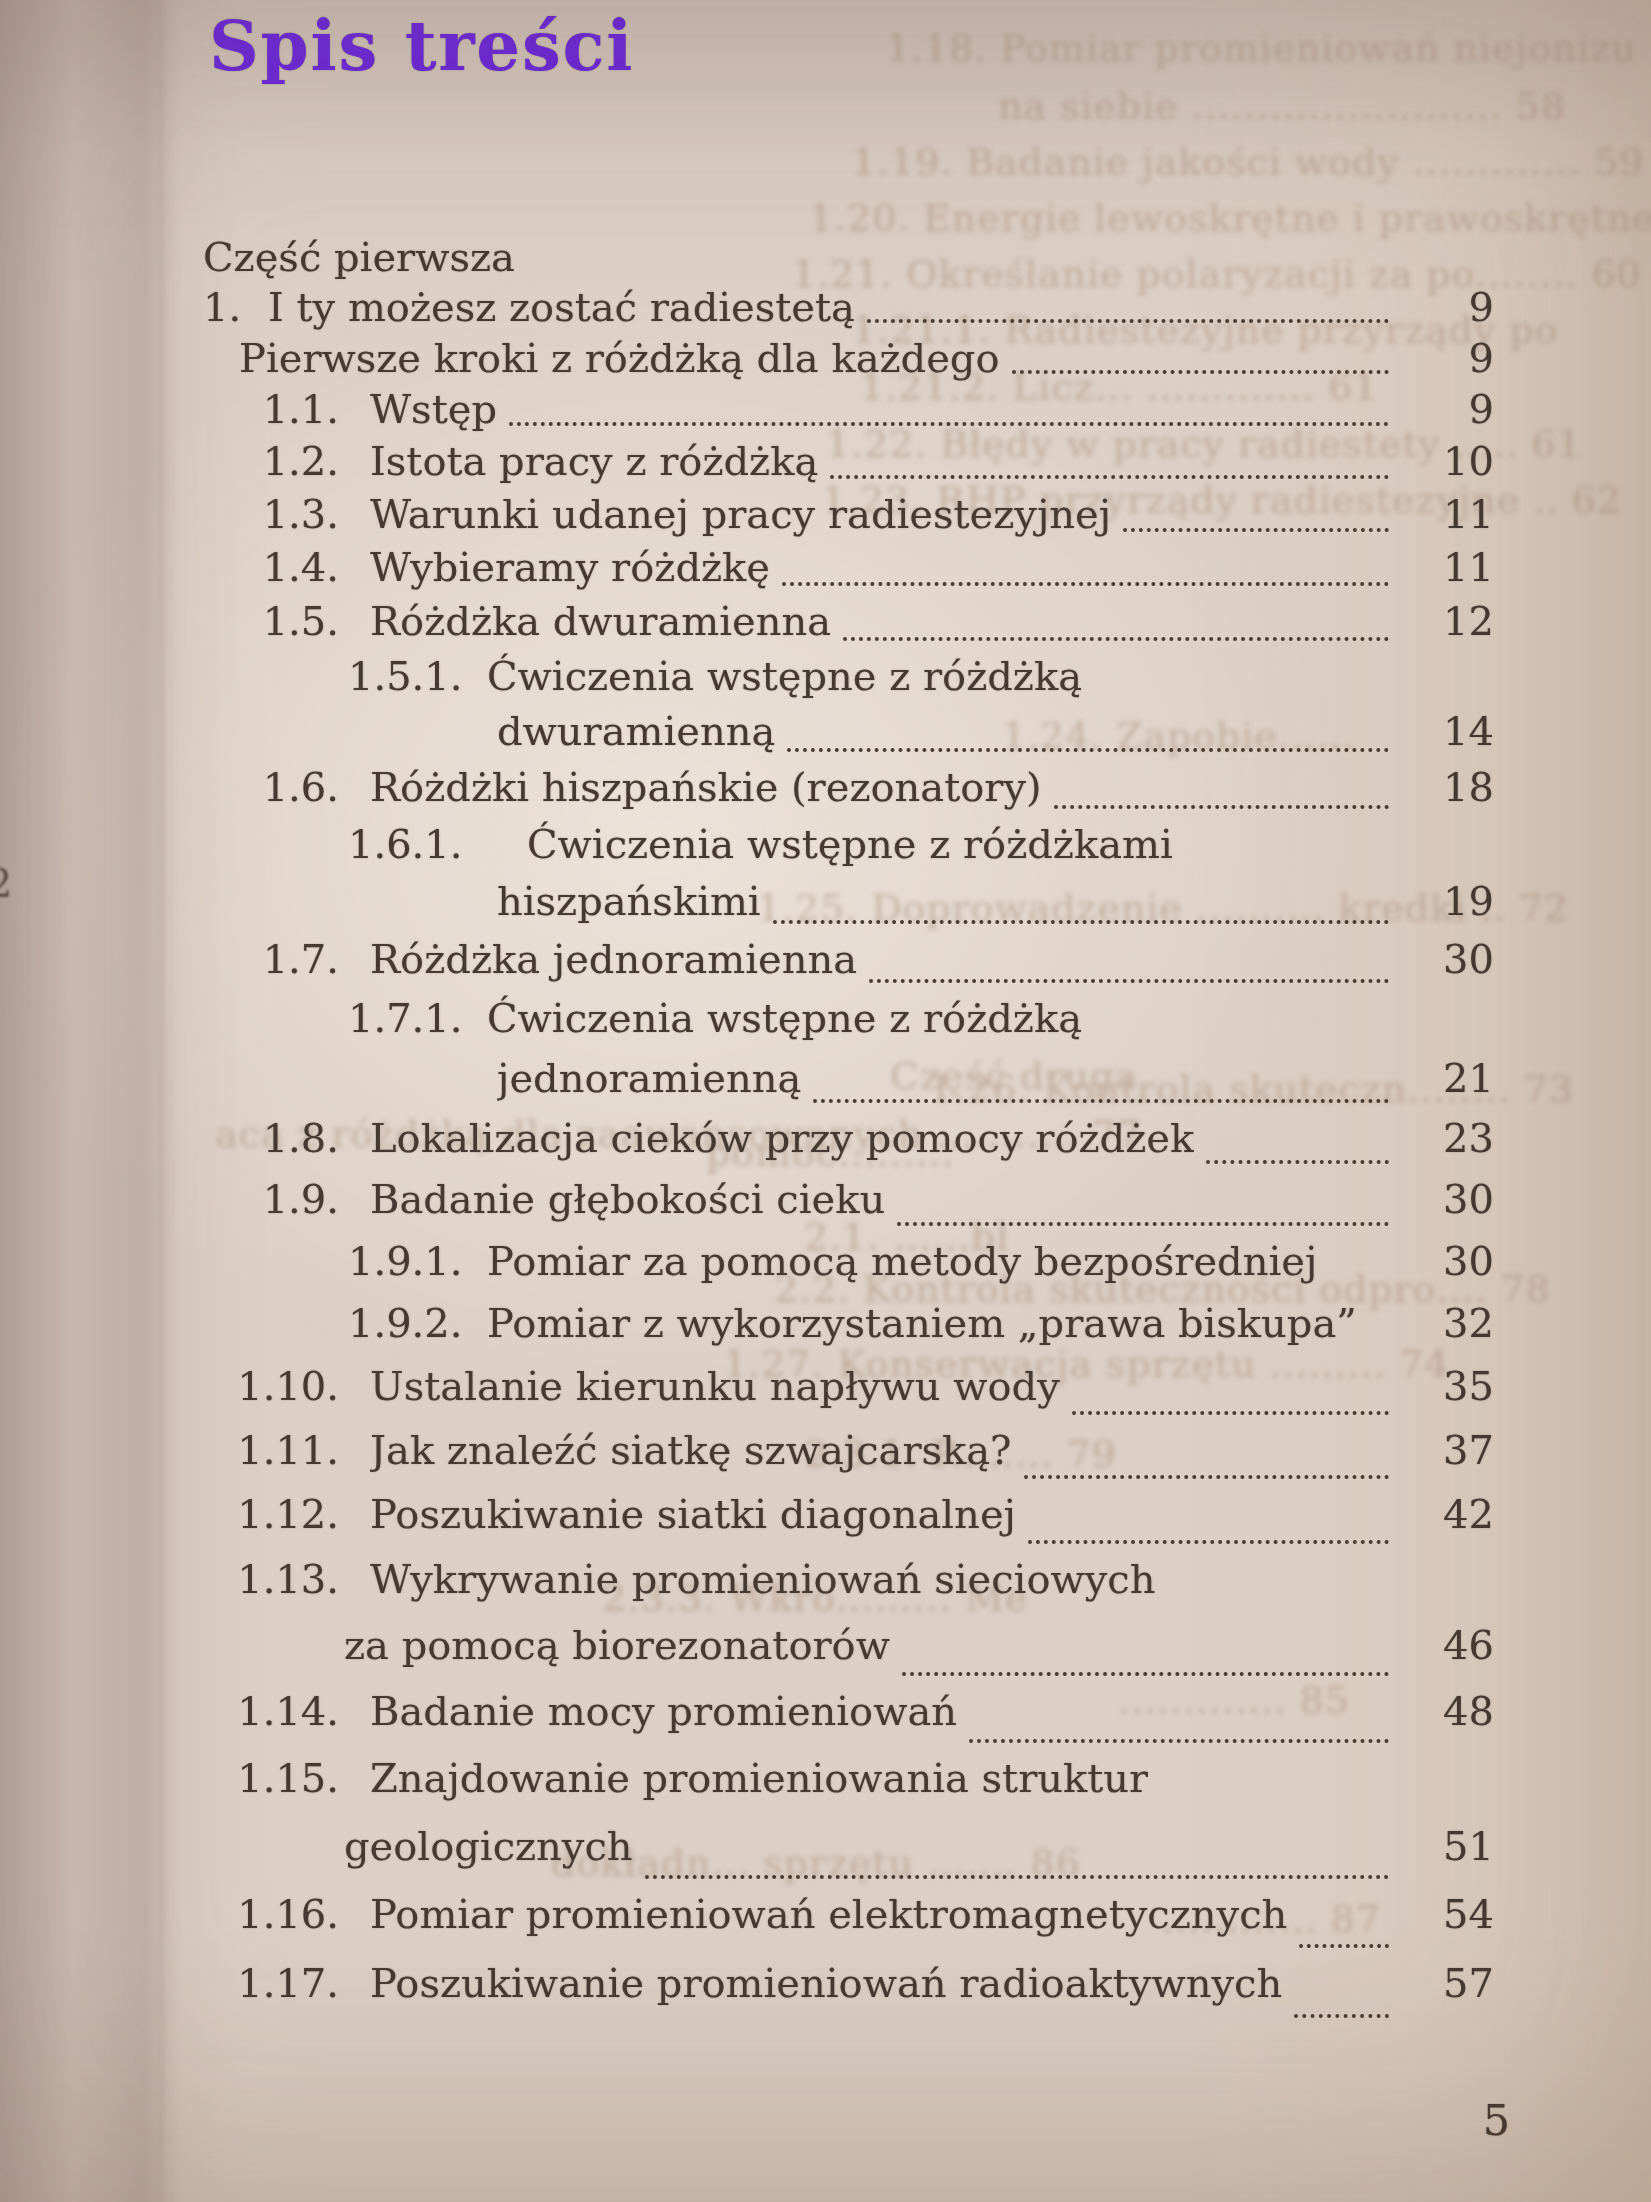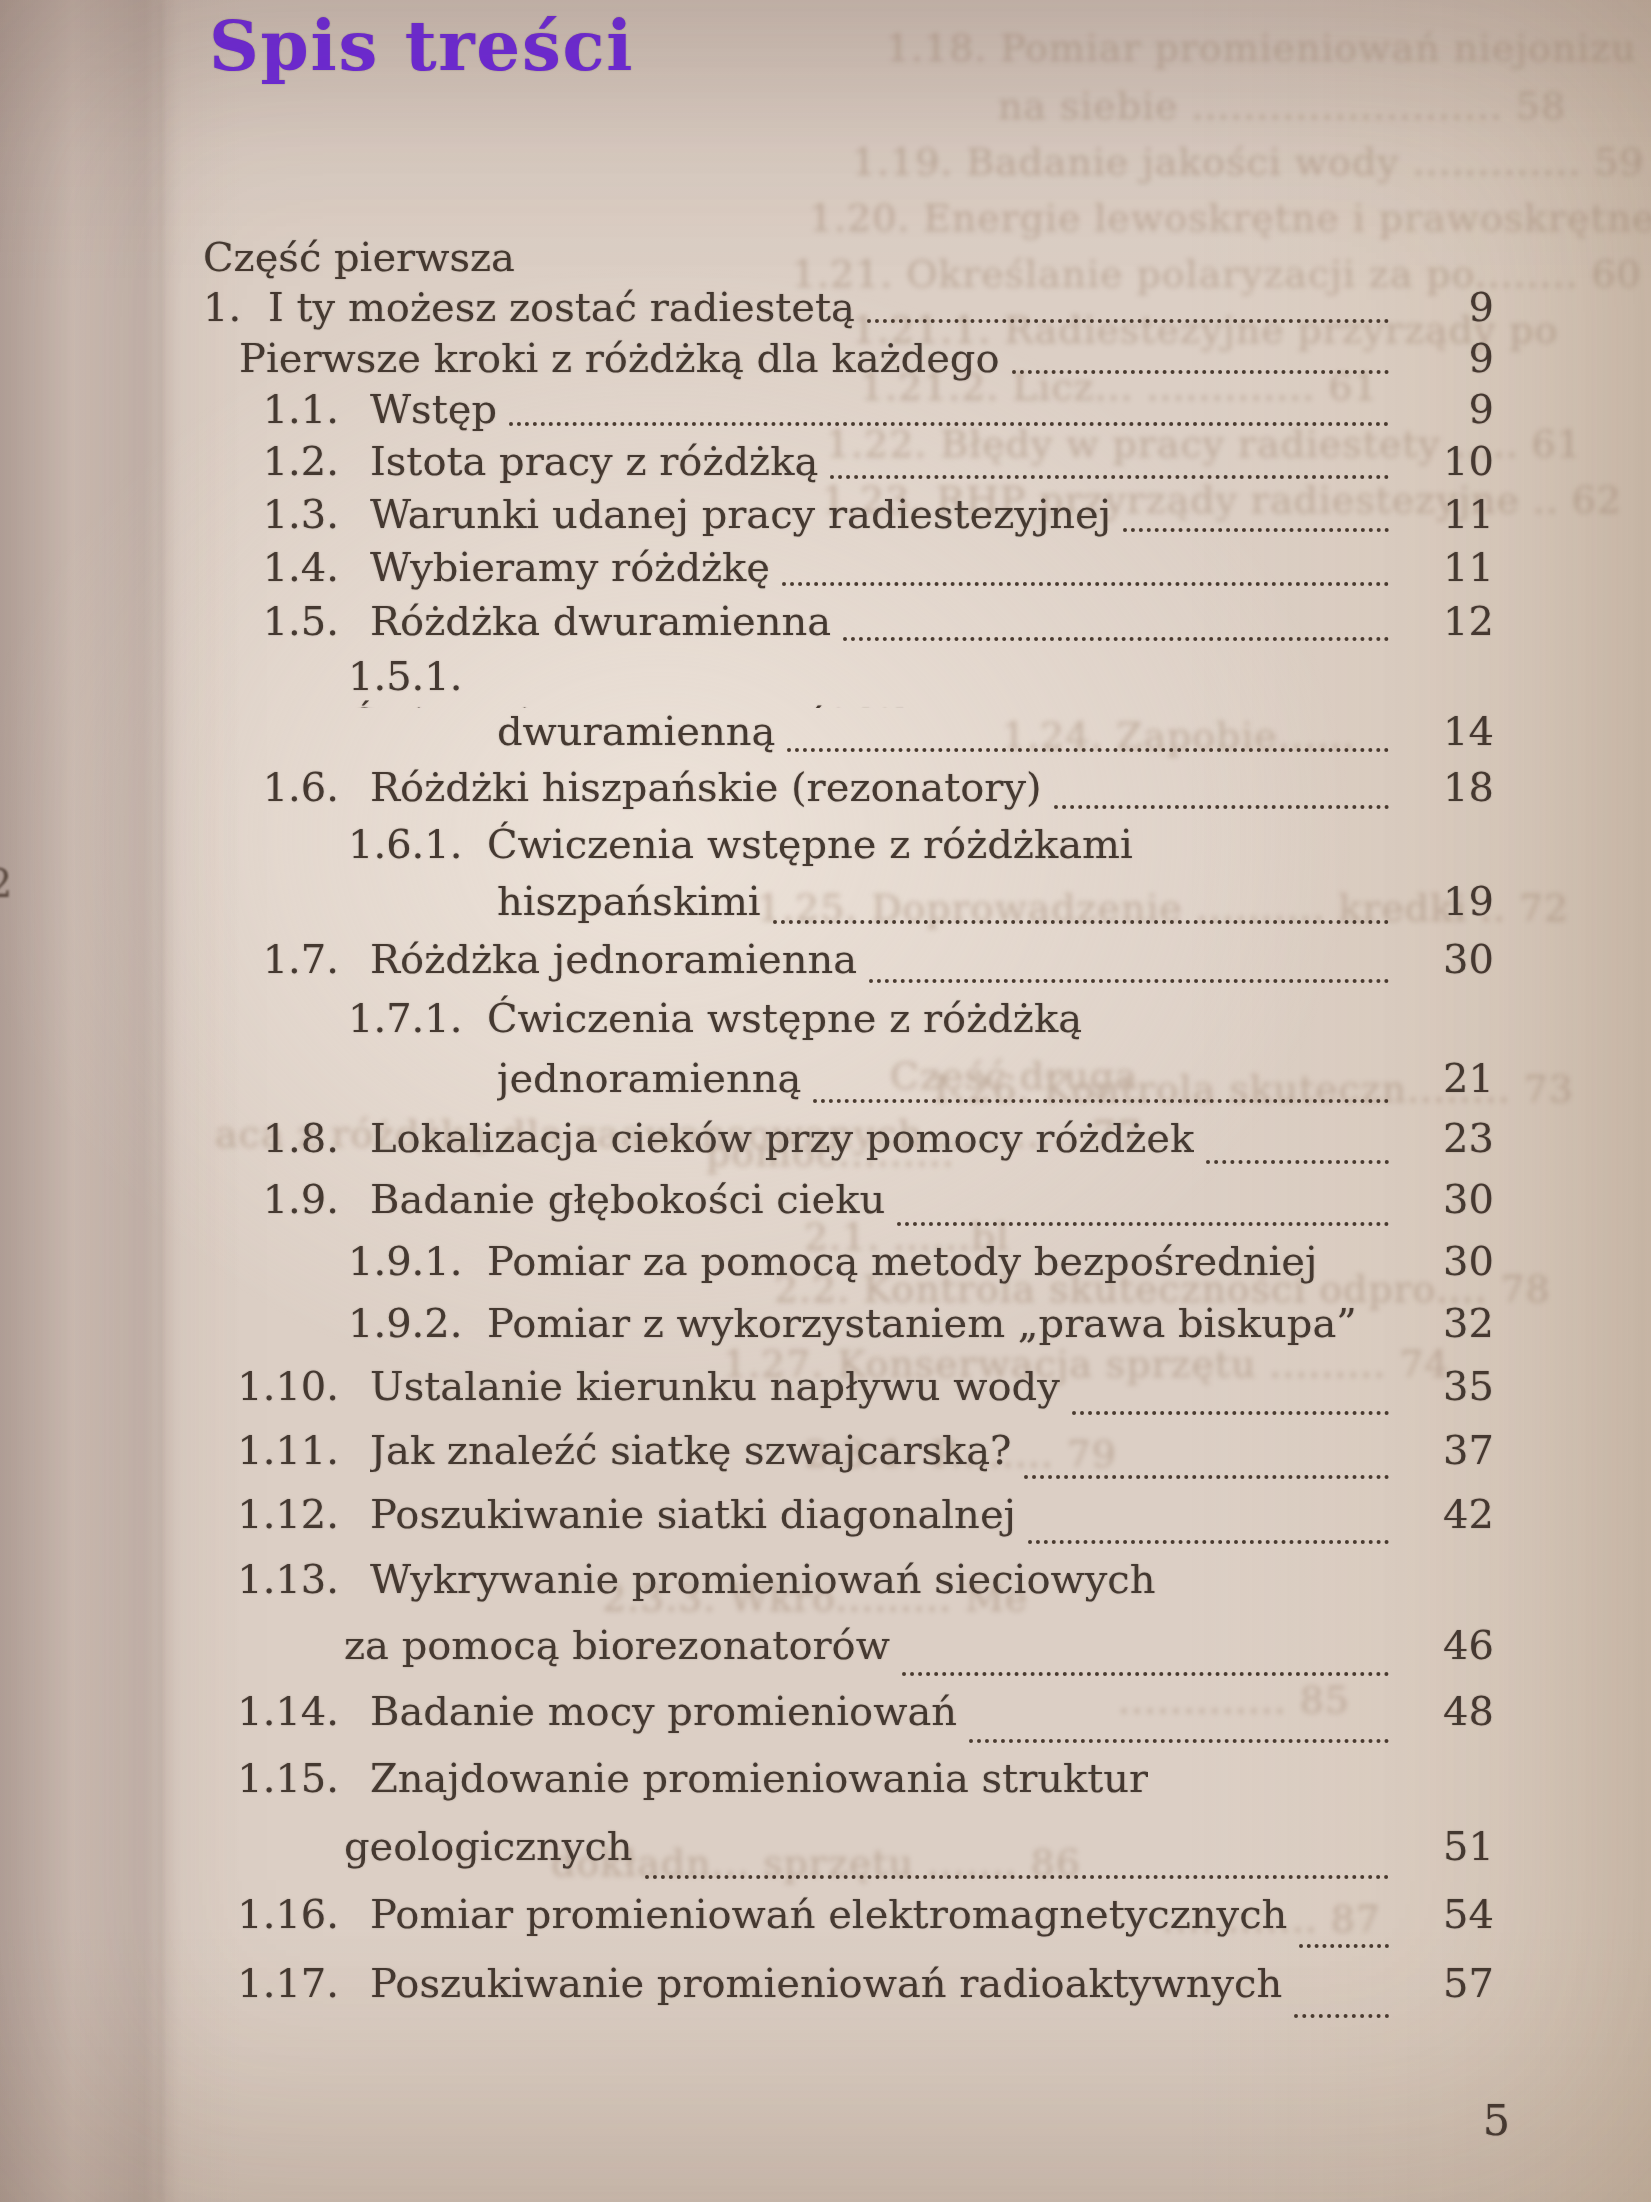--- a/index.html
+++ b/index.html
@@ -126,36 +126,36 @@
         <span class="text">Wybieramy różdżkę</span>
         <div class="leader"></div>
         <span class="page">11</span>
       </div>
       <div class="row l1" style="height: 55px;">
         <span class="num">1.5.</span>
         <span class="text">Różdżka dwuramienna</span>
         <div class="leader"></div>
         <span class="page">12</span>
       </div>
-      <div class="row l2" style="height: 55px; flex-direction: column;">
+      <div class="row l2" style="height: 55px;">
         <span class="num">1.5.1.</span>
         <span class="text">Ćwiczenia wstępne z różdżką</span>
       </div>
       <div class="row l2-cont" style="height: 56px;">
         <span class="text">dwuramienną</span>
         <div class="leader"></div>
         <span class="page">14</span>
       </div>
       <div class="row l1" style="height: 57px;">
         <span class="num">1.6.</span>
         <span class="text">Różdżki hiszpańskie (rezonatory)</span>
         <div class="leader"></div>
         <span class="page">18</span>
       </div>
-      <div class="row l2" style="height: 57px;">
+      <div class="row l2" style="height: 57px; gap: 40px;">
         <span class="num">1.6.1.</span>
         <span class="text">Ćwiczenia wstępne z różdżkami</span>
       </div>
       <div class="row l2-cont" style="height: 58px;">
         <span class="text">hiszpańskimi</span>
         <div class="leader"></div>
         <span class="page">19</span>
       </div>
       <div class="row l1" style="height: 59px;">
         <span class="num">1.7.</span>

